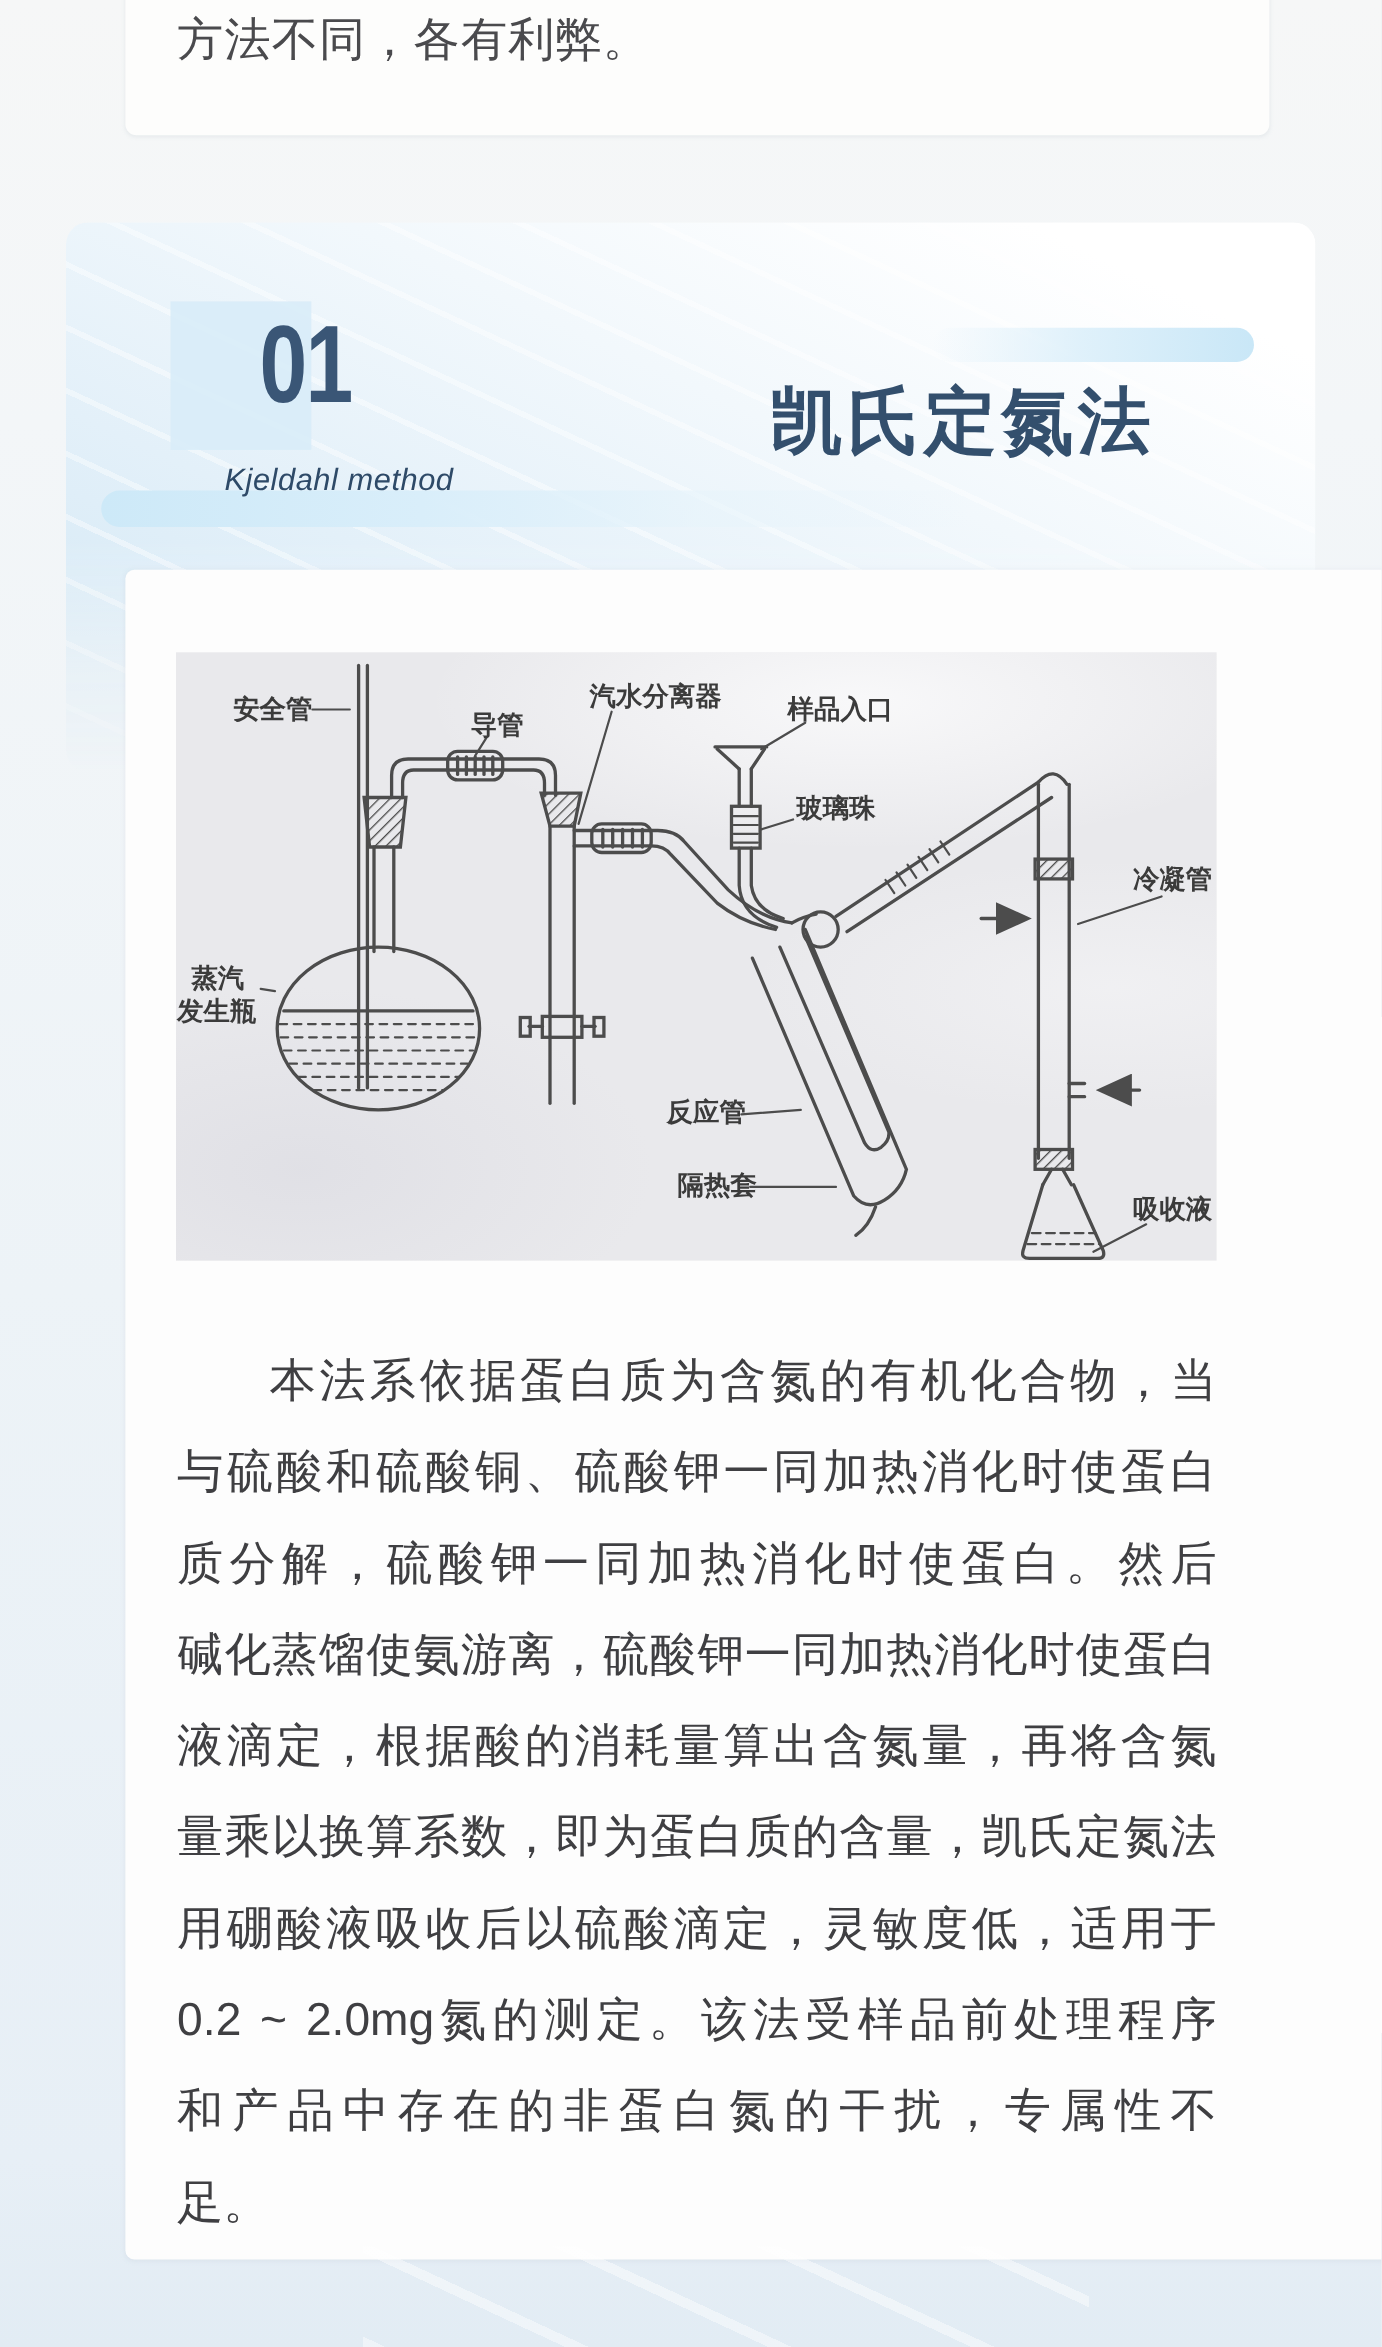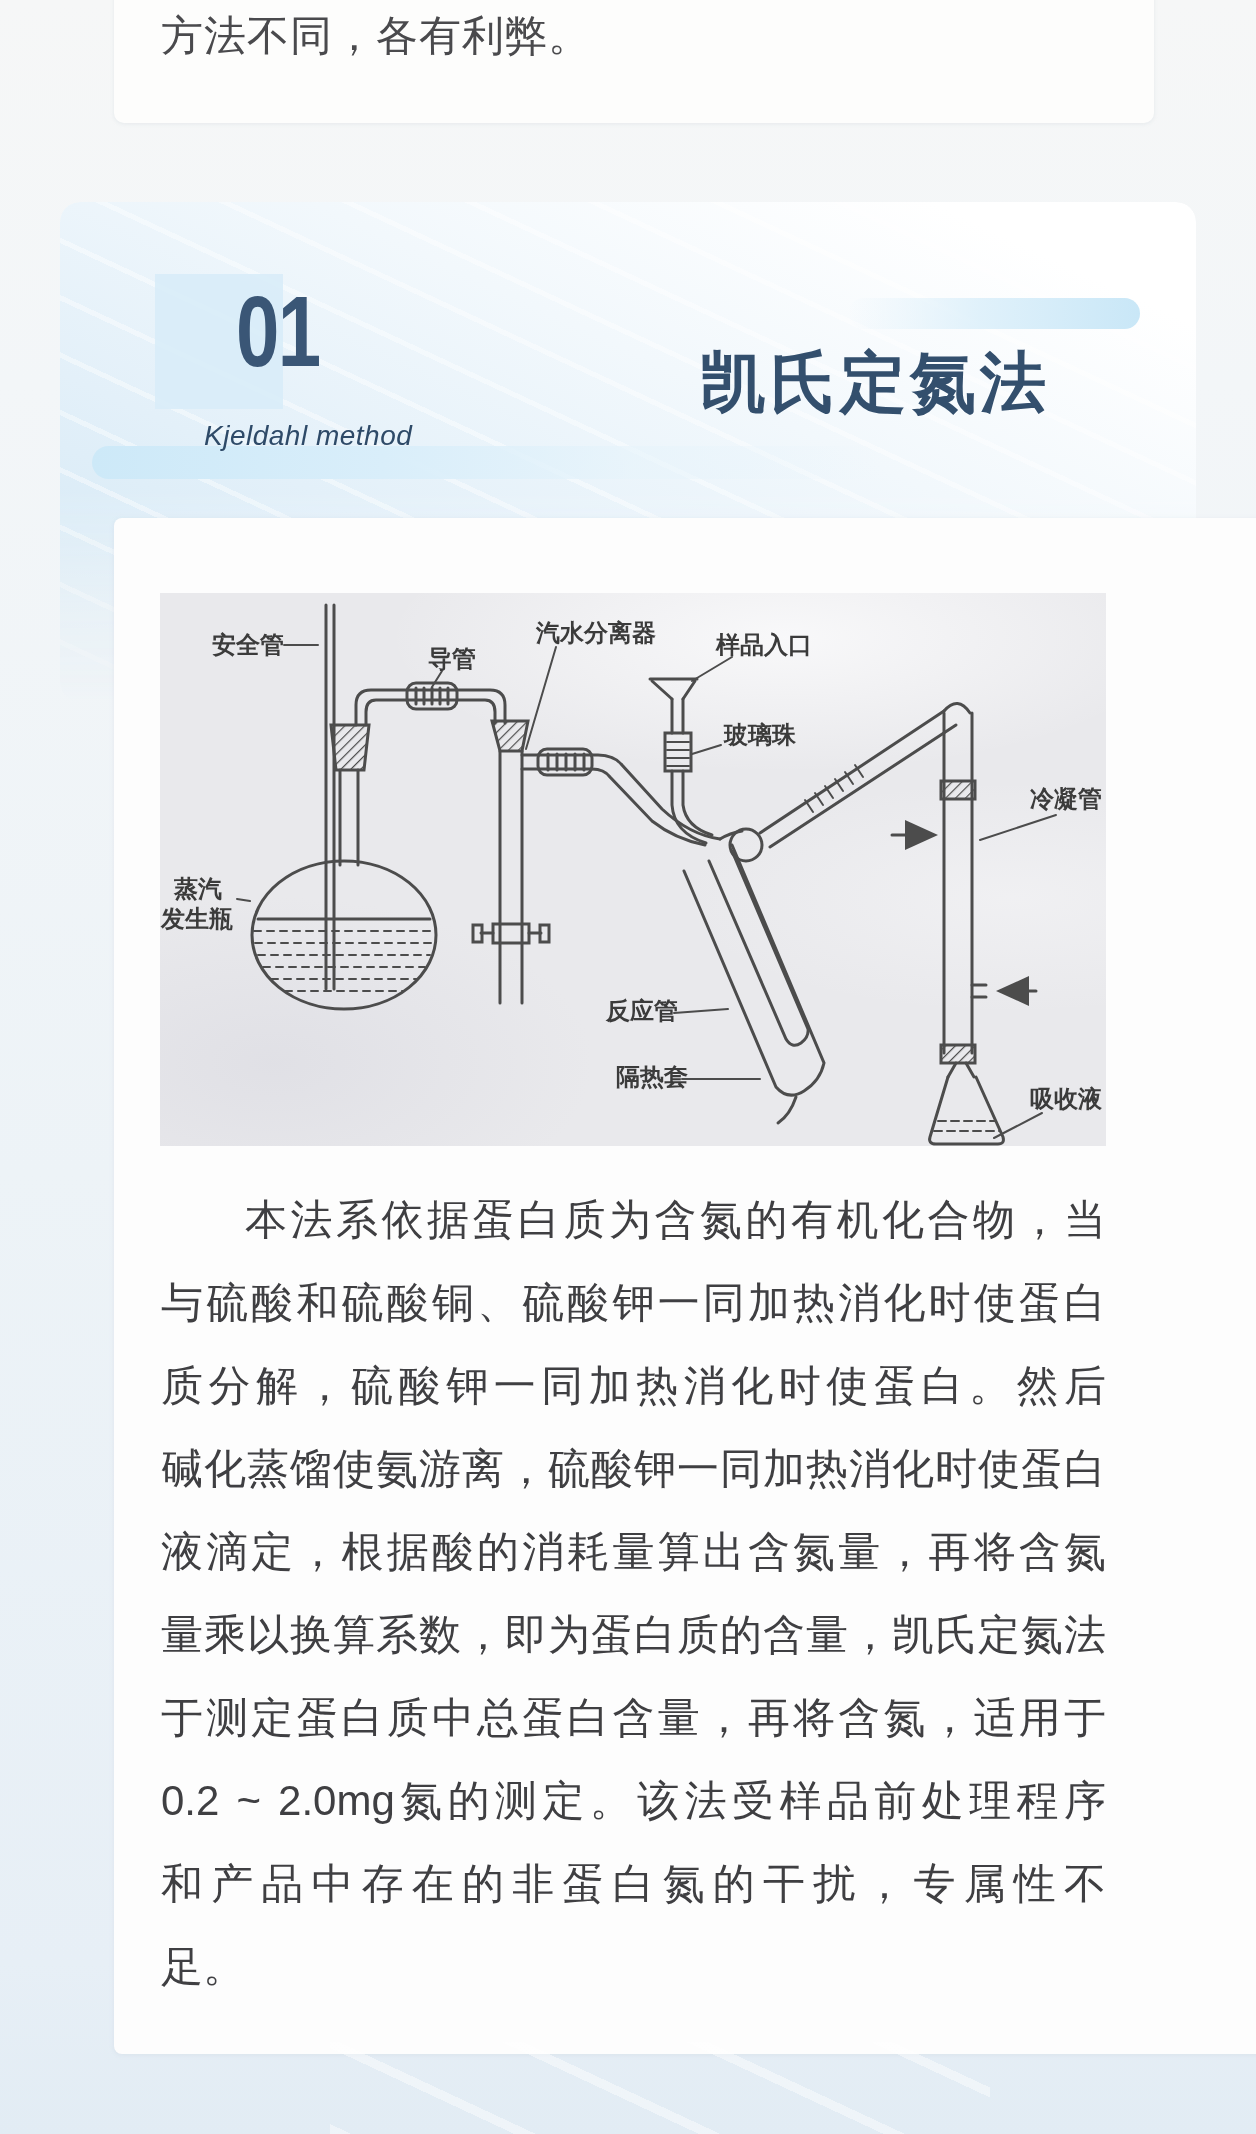--- a/index.html
+++ b/index.html
@@ -75,21 +75,21 @@
       radial-gradient(ellipse 45% 40% at 12% 85%,rgba(222,222,228,.8),rgba(222,222,228,0) 75%),
       radial-gradient(ellipse 50% 30% at 90% 55%,rgba(243,243,245,.7),rgba(243,243,245,0) 70%);
   }
   .figure svg { display:block; width:100%; height:100%; }
   .figure text {
     font-size:24px; font-weight:600; fill:#3b3b3b;
     font-family:"Liberation Sans","DejaVu Sans",sans-serif;
   }
 
   .para {
-    position:absolute; left:47px; top:660px; width:945px;
+    position:absolute; left:47px; top:695px; width:945px;
     font-size:42px; line-height:83px; color:#3f3f42;
   }
   .para > div { text-align:justify; text-align-last:justify; }
   .para > div:first-child { text-indent:2em; }
   .para > div:last-child  { text-align-last:left; }
 
   
   .bottom-streaks {
     position:absolute; left:330px; top:2042px; width:660px; height:92px; opacity:.55;
     background:repeating-linear-gradient(25deg,rgba(255,255,255,.8) 0 9px,transparent 9px 78px);
@@ -277,21 +277,21 @@
       </svg>
     </figure>
 
     <div class="para">
         <div>本法系依据蛋白质为含氮的有机化合物，当</div>
         <div>与硫酸和硫酸铜、硫酸钾一同加热消化时使蛋白</div>
         <div>质分解，硫酸钾一同加热消化时使蛋白。然后</div>
         <div>碱化蒸馏使氨游离，硫酸钾一同加热消化时使蛋白</div>
         <div>液滴定，根据酸的消耗量算出含氮量，再将含氮</div>
         <div>量乘以换算系数，即为蛋白质的含量，凯氏定氮法</div>
-        <div>于测定蛋白质中总蛋白含量，再将含氮，适用于</div>
+        <div>用硼酸液吸收后以硫酸滴定，灵敏度低，适用于</div>
         <div>0.2 ~ 2.0mg氮的测定。该法受样品前处理程序</div>
         <div>和产品中存在的非蛋白氮的干扰，专属性不</div>
         <div>足。</div>
       </div>
 
   </section>
 
   <div class="bottom-streaks"></div>
 </div>
 

